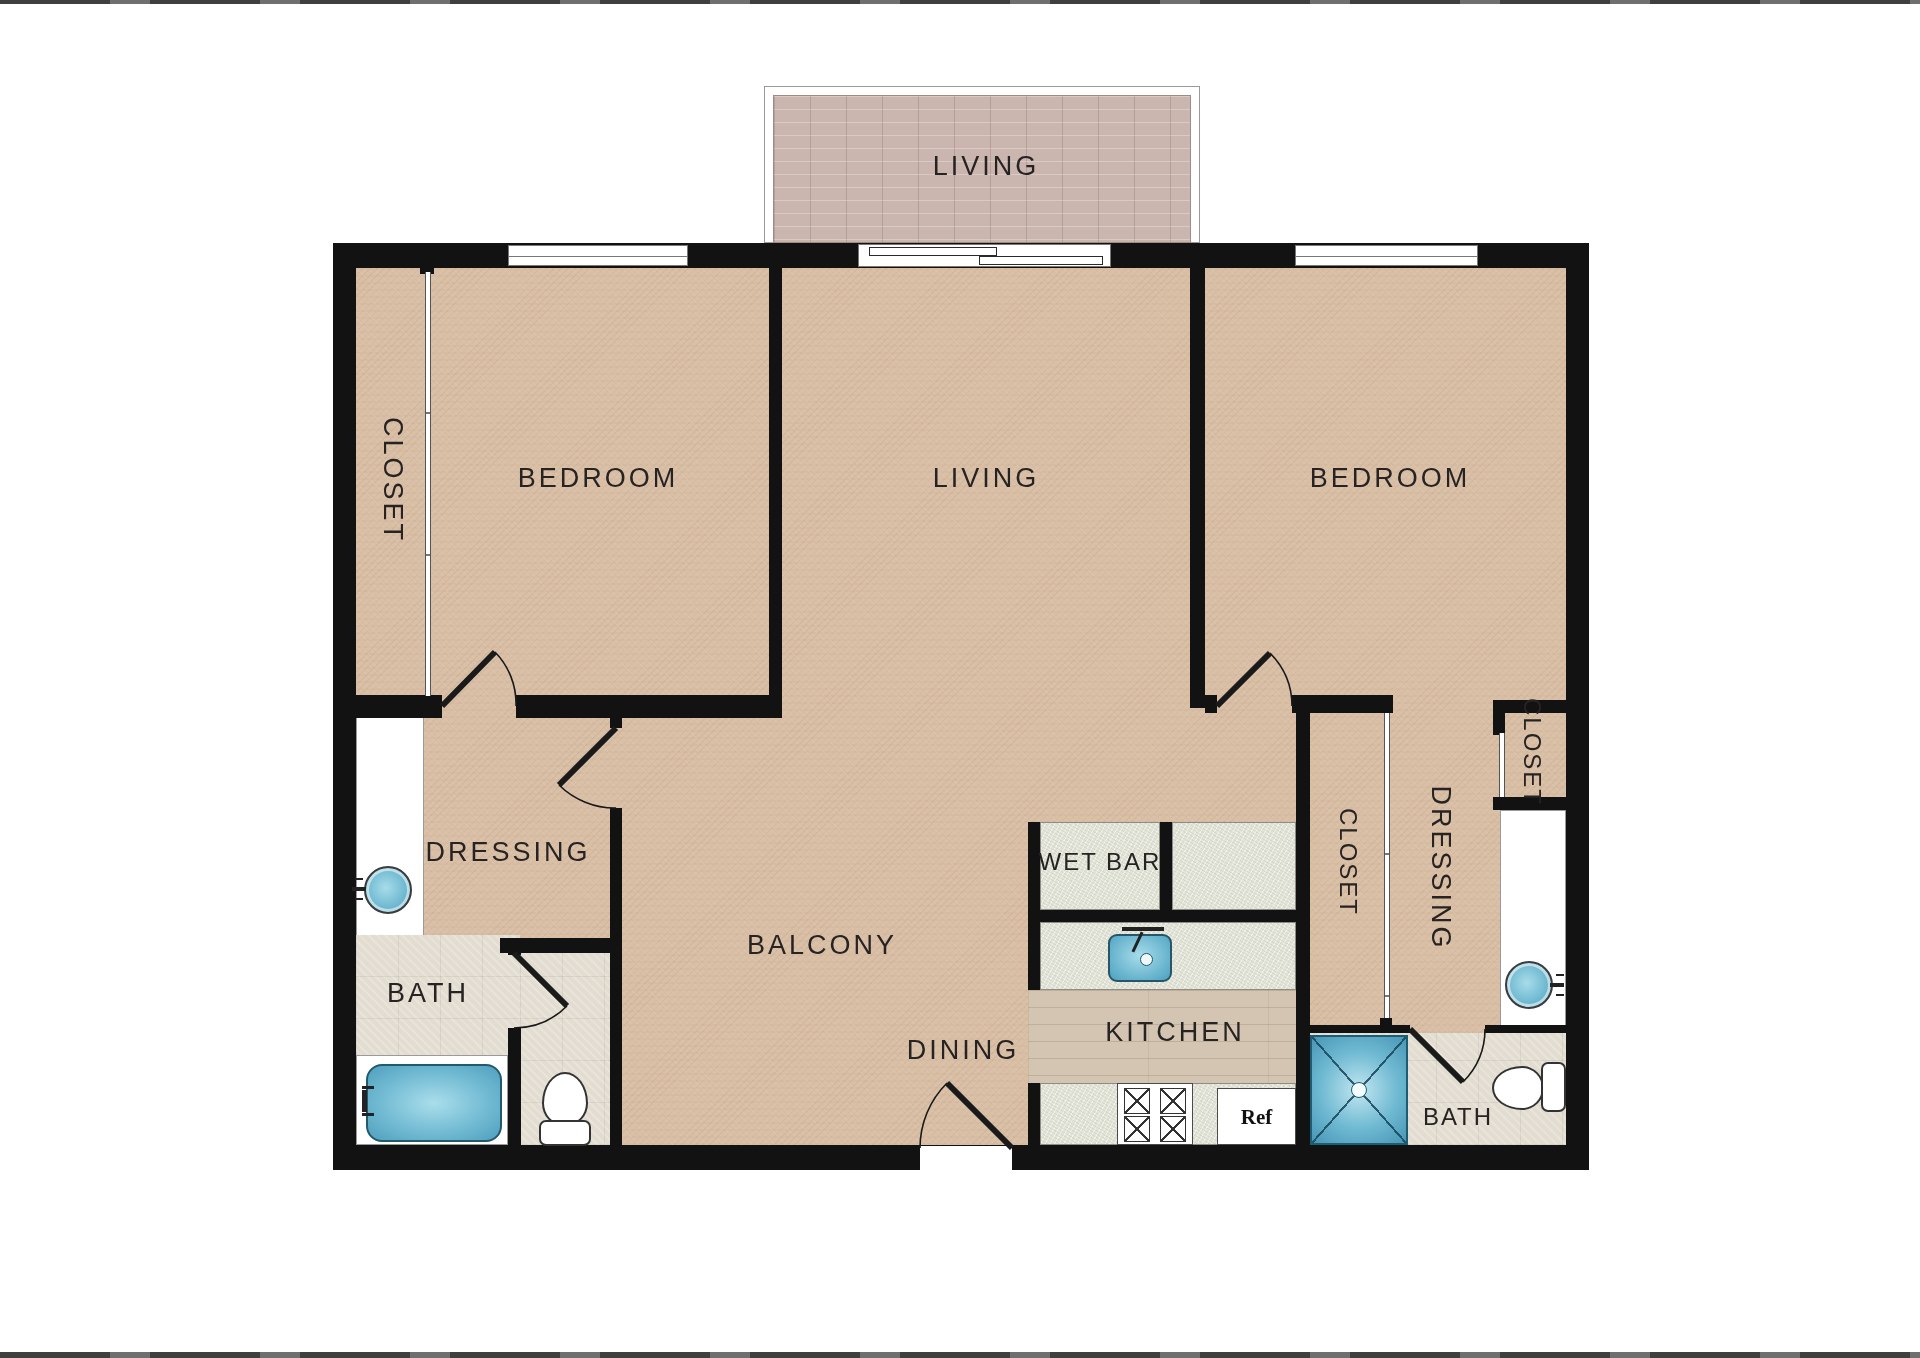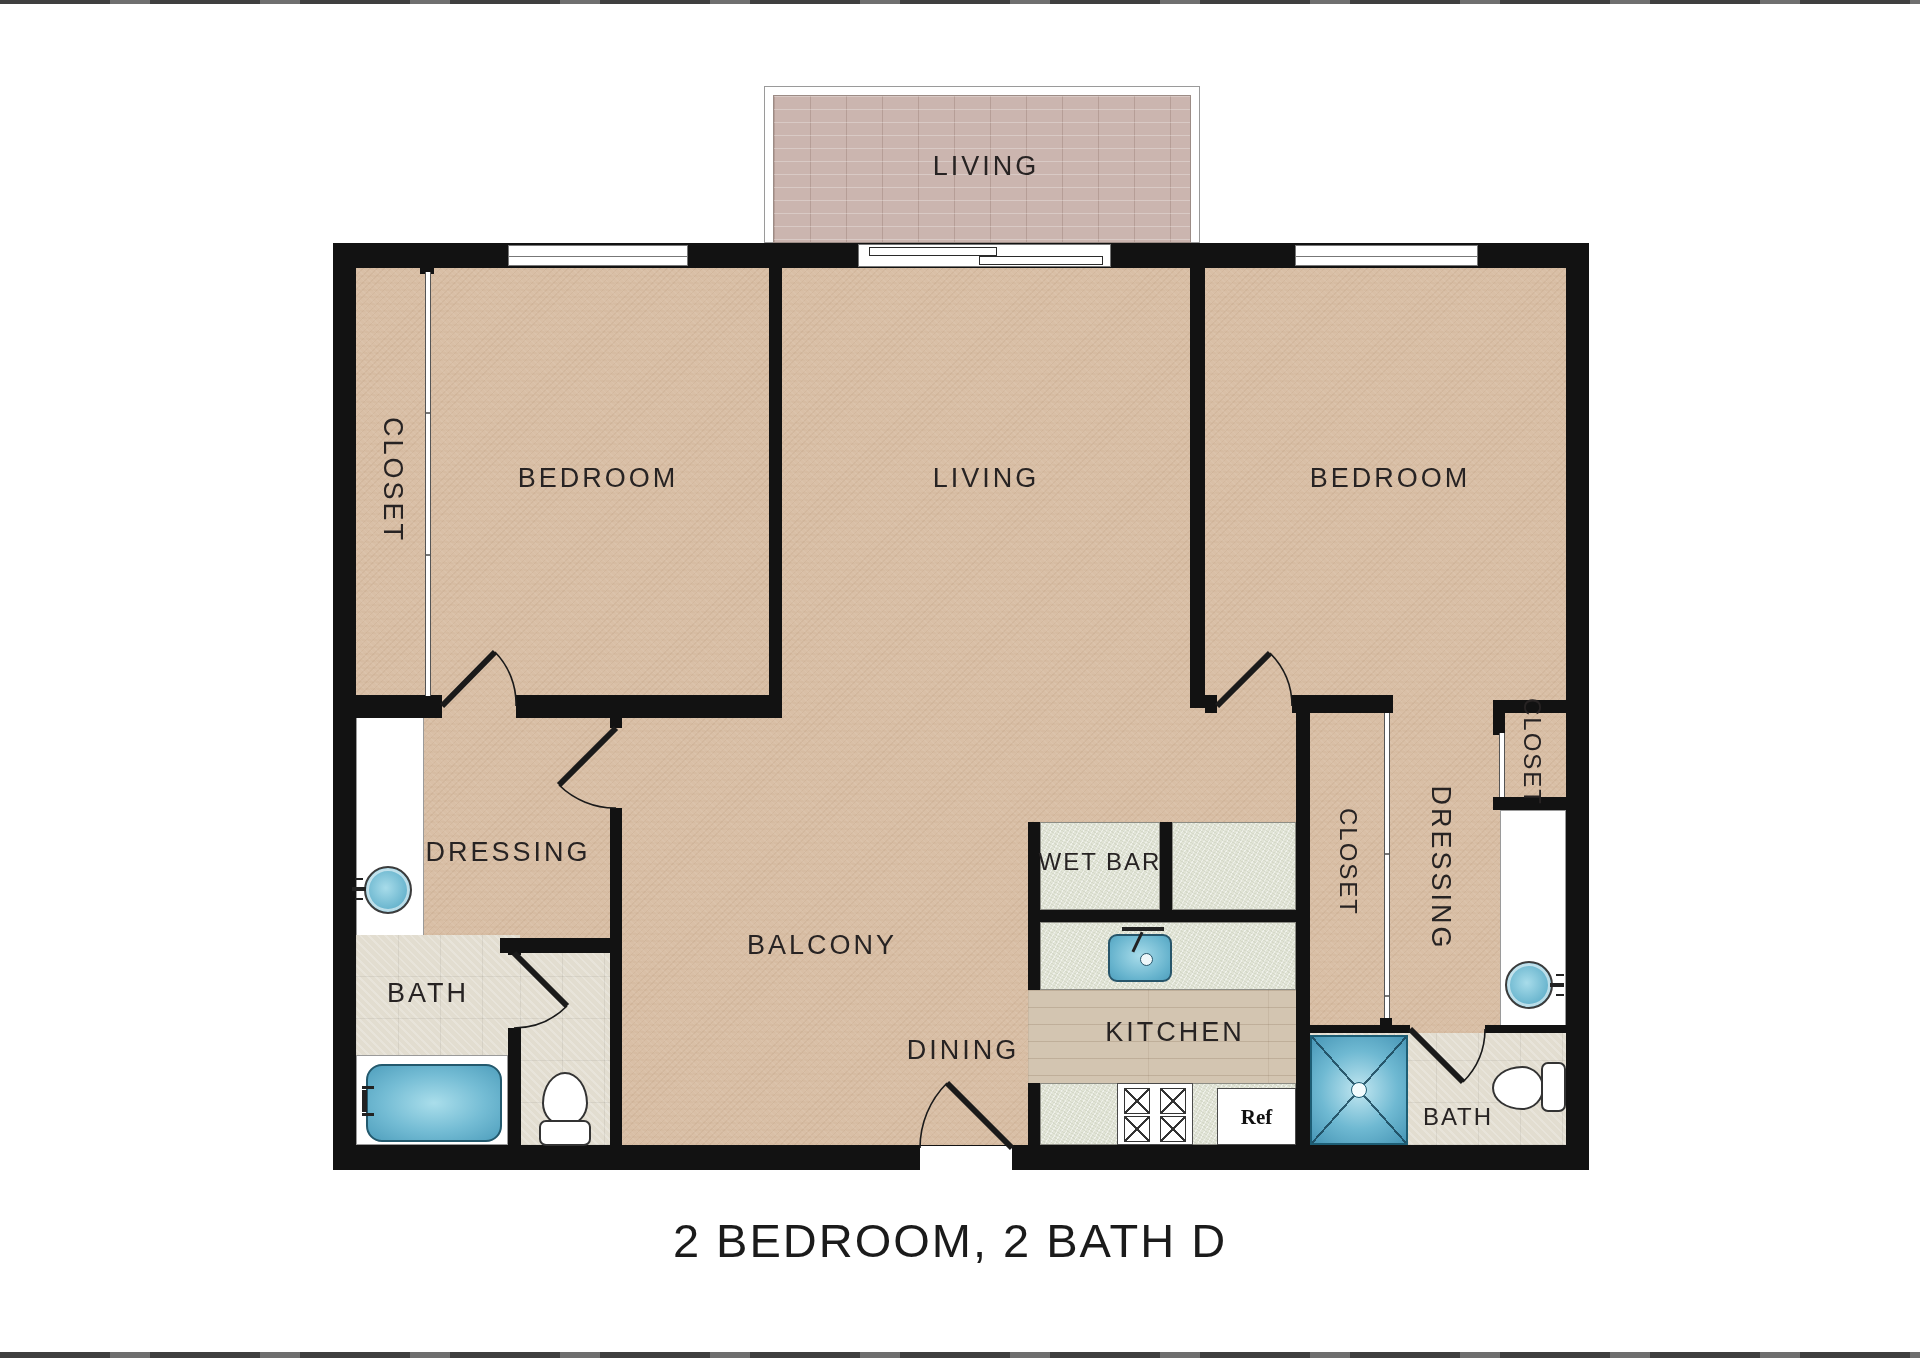--- a/index.html
+++ b/index.html
@@ -204,15 +204,14 @@
   <div class="label" style="left:428px;top:993px;">BATH</div>
   <div class="label" style="left:822px;top:945px;">BALCONY</div>
   <div class="label" style="left:963px;top:1050px;">DINING</div>
   <div class="label s" style="left:1100px;top:862px;">WET BAR</div>
   <div class="label" style="left:1163px;top:1032px;margin-left:12px;">KITCHEN</div>
   <div class="label v s" style="left:1348px;top:862px;">CLOSET</div>
   <div class="label v" style="left:1440px;top:868px;">DRESSING</div>
   <div class="label v s" style="left:1532px;top:752px;">CLOSET</div>
   <div class="label s" style="left:1458px;top:1117px;">BATH</div>
 
-  <div class="plan-title" style="left:950px;top:1240px;">2 BEDROOM, 2 BATH D</div>
 
 </div>
 
 </body></html>

